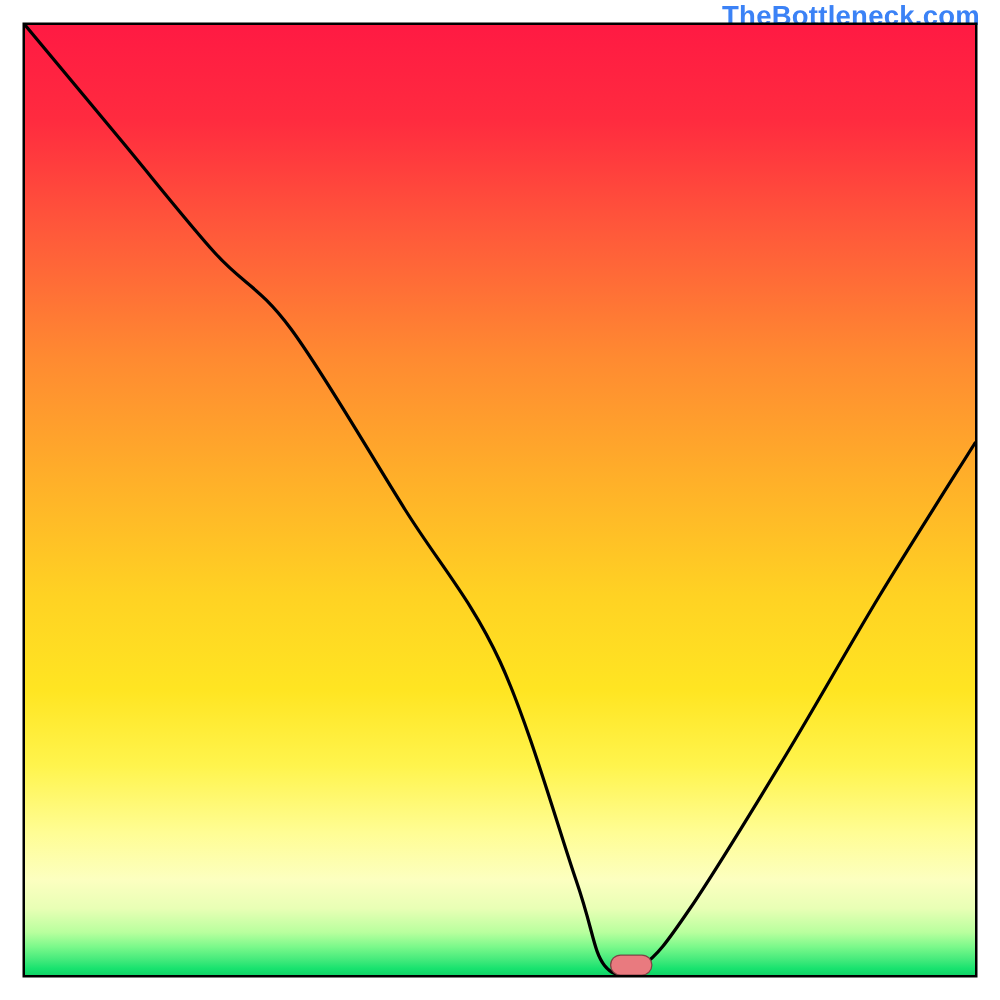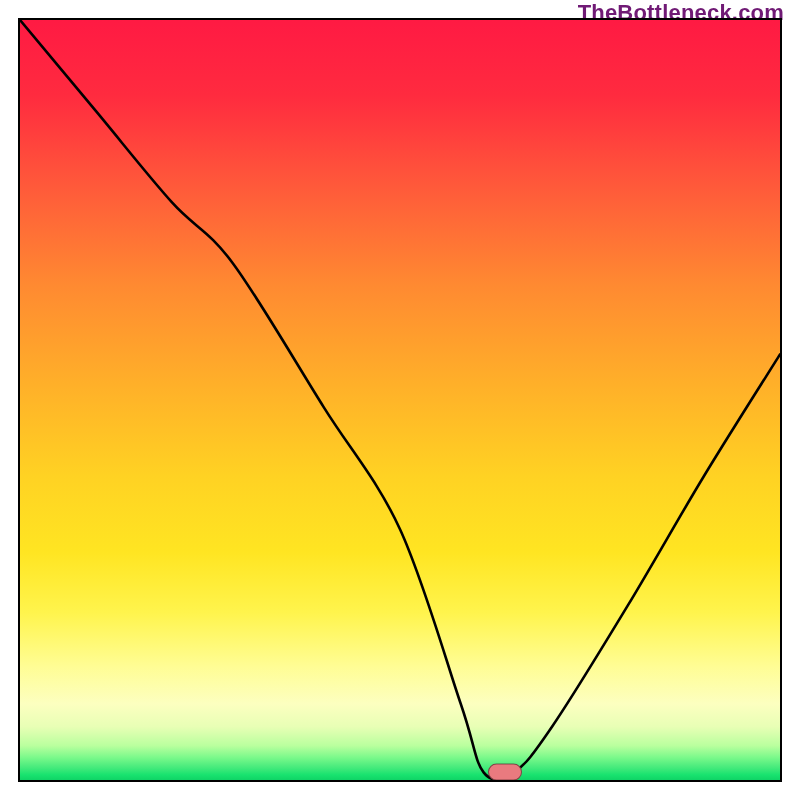--- a/index.html
+++ b/index.html
@@ -64,21 +64,21 @@
     background: #e97a7f;
     border: 1px solid rgba(0,0,0,0.45);
     transform: translate(-50%, -50%);
   }
   .watermark {
     position: absolute;
     top: 0px;
     right: 16px;
     font-size: 22px;
     font-weight: 600;
-    color: #701a75;
+    color: #3b82f6;
     letter-spacing: 0.2px;
   }
 </style>
 </head>
 <body>
 
 <div class="chart-container">
 
   <div class="watermark">TheBottleneck.com</div>
 

